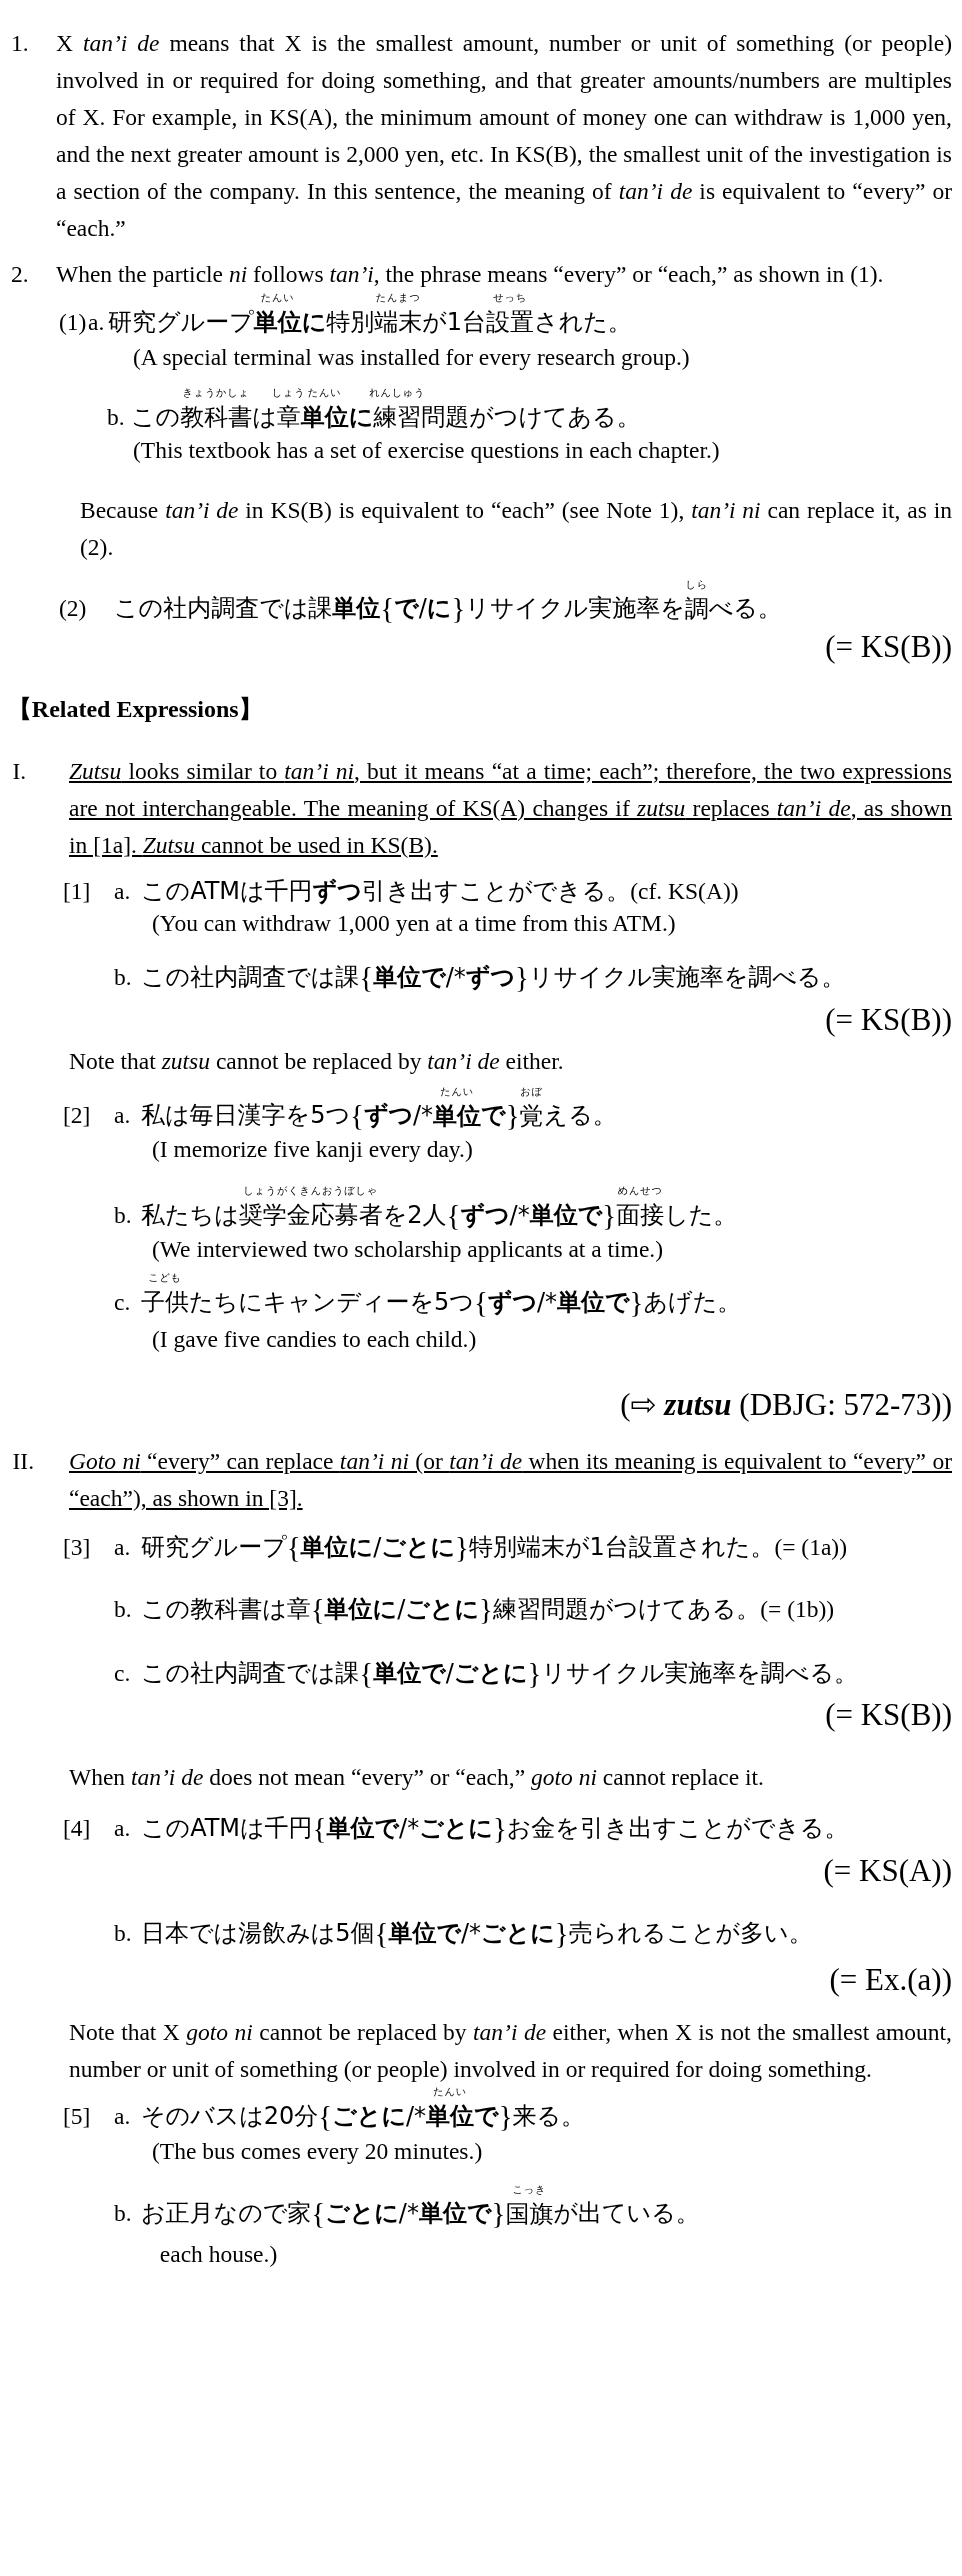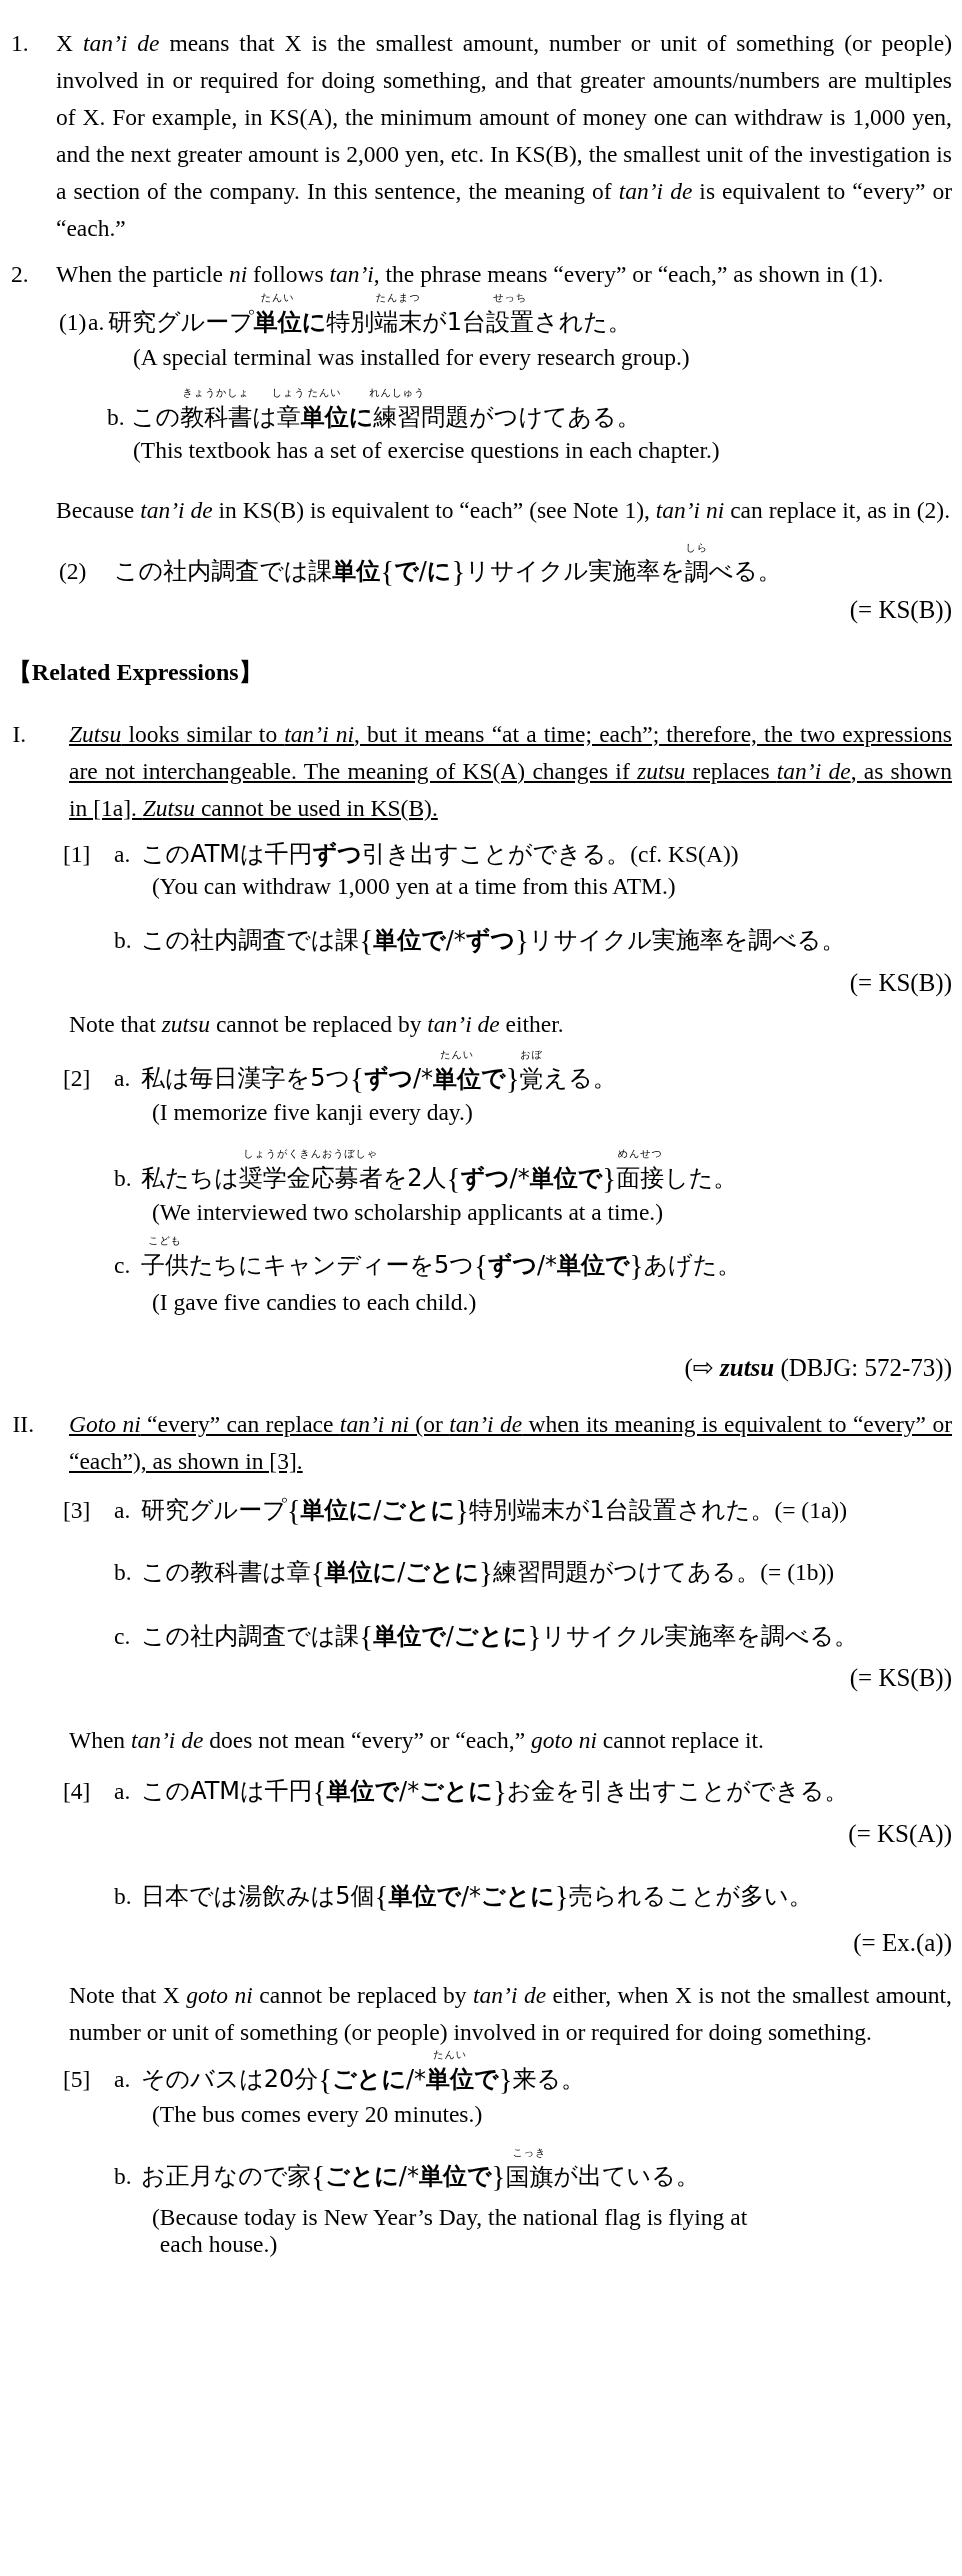--- a/index.html
+++ b/index.html
@@ -14,21 +14,21 @@
     font-size:26px; font-weight:bold; letter-spacing:0.8px;
   }
   .item{position:relative;}
   .inum{position:absolute; font-size:23.5px; line-height:37px;}
   .itext{line-height:37px; font-size:23.5px; text-align:justify;}
   .lvl-arabic .inum{left:11px;}
   .lvl-arabic .itext{margin-left:56px; margin-right:11px;}
   .lvl-roman .inum{left:12.5px;}
   .lvl-roman .itext{margin-left:69px; margin-right:11px;text-decoration:underline;}
   .para{font-size:23.5px; line-height:37px; text-align:justify;}
-  .para-l1{margin-left:56px; margin-right:11px;}
+  .para-l1{margin-left:80px; margin-right:11px;}
   .para-lI{margin-left:69px; margin-right:11px;}
   .it{font-style:italic;}
   .bi{font-style:italic; font-weight:bold;}
   .arrow{font-family:"DejaVu Sans",sans-serif; font-style:normal;}
   .jex{position:relative; font-size:24px; line-height:37px;
        font-family:"DejaVu Sans",sans-serif;}
   .jex.hasruby{padding-top:10.2px;}
   .jlabel,.jletter{position:absolute; top:0; font-family:"Liberation Serif","DejaVu Serif",serif;
        font-size:23.5px; line-height:37px;}
   .jex.hasruby .jlabel,.jex.hasruby .jletter{top:10.2px;}
@@ -39,21 +39,21 @@
   .jb{font-weight:700;}
   .lat{font-family:"Liberation Serif","DejaVu Serif",serif; font-size:23.5px;}
   .brace{font-family:"Liberation Serif","DejaVu Serif",serif; font-size:29px; vertical-align:-1.6px;}
   .rb{position:relative; display:inline-block;}
   .rt{position:absolute; top:-11px; left:50%; transform:translateX(-50%);
       font-size:10.2px; letter-spacing:0.8px; font-weight:400; white-space:nowrap; line-height:10.2px;}
   .gloss{font-size:23.5px; line-height:27px;}
   .gloss.paren{margin-left:133px; margin-right:11px;}
   .gloss.brkt{margin-left:152px; margin-right:11px;}
   .gl-line.hang{margin-left:7.8px;}
-  .right{text-align:right; padding-right:11px; font-size:25px; line-height:27px;}
+  .right{text-align:right; padding-right:11px; font-size:31px; line-height:27px;}
   .rehead{margin-left:7.8px; font-size:24px; font-weight:bold; line-height:32px;}
   .rehead .brk{font-family:"DejaVu Sans",sans-serif;}
 </style>
 </head>
 <body>
 
 <div id="page">
     <div class="item lvl-arabic" style="margin-top: 25px;">
       <span class="inum">1.</span>
       <div class="itext"><span>X </span><span class="it">tan’i de</span><span> means that X is the smallest amount, number or unit of something (or people) involved in or required for doing something, and that greater amounts/numbers are multiples of X. For example, in KS(A), the minimum amount of money one can withdraw is 1,000 yen, and the next greater amount is 2,000 yen, etc. In KS(B), the smallest unit of the investigation is a section of the company. In this sentence, the meaning of </span><span class="it">tan’i de</span><span> is equivalent to “every” or “each.”</span></div>
@@ -162,17 +162,16 @@
       <span class="jtext"><span>そのバスは20分</span><span class="brace">{</span><span class="jb">ごとに</span><span>/</span><span>*</span><span class="rb jb"><span class="rt">たんい</span><span>単位</span></span><span class="jb">で</span><span class="brace">}</span><span>来る。</span></span>
     </div>
     <div class="gloss brkt" style="margin-top: 3px;">
       <div class="gl-line">(The bus comes every 20 minutes.)</div>
     </div>
     <div class="jex brkt hasruby" style="margin-top: 19.6px;">
       <span class="jletter">b.</span>
       <span class="jtext"><span>お正月なので家</span><span class="brace">{</span><span class="jb">ごとに</span><span>/</span><span>*</span><span class="jb">単位で</span><span class="brace">}</span><span class="rb"><span class="rt">こっき</span><span>国旗</span></span><span>が出ている。</span></span>
     </div>
     <div class="gloss brkt" style="margin-top: 8.6px;">
-      <div class="gl-line">(Because today is New Year’s Day, the national flag is flying at</div>
       <div class="gl-line hang">each house.)</div>
     </div>
   </div>
 
 
 </body></html>

